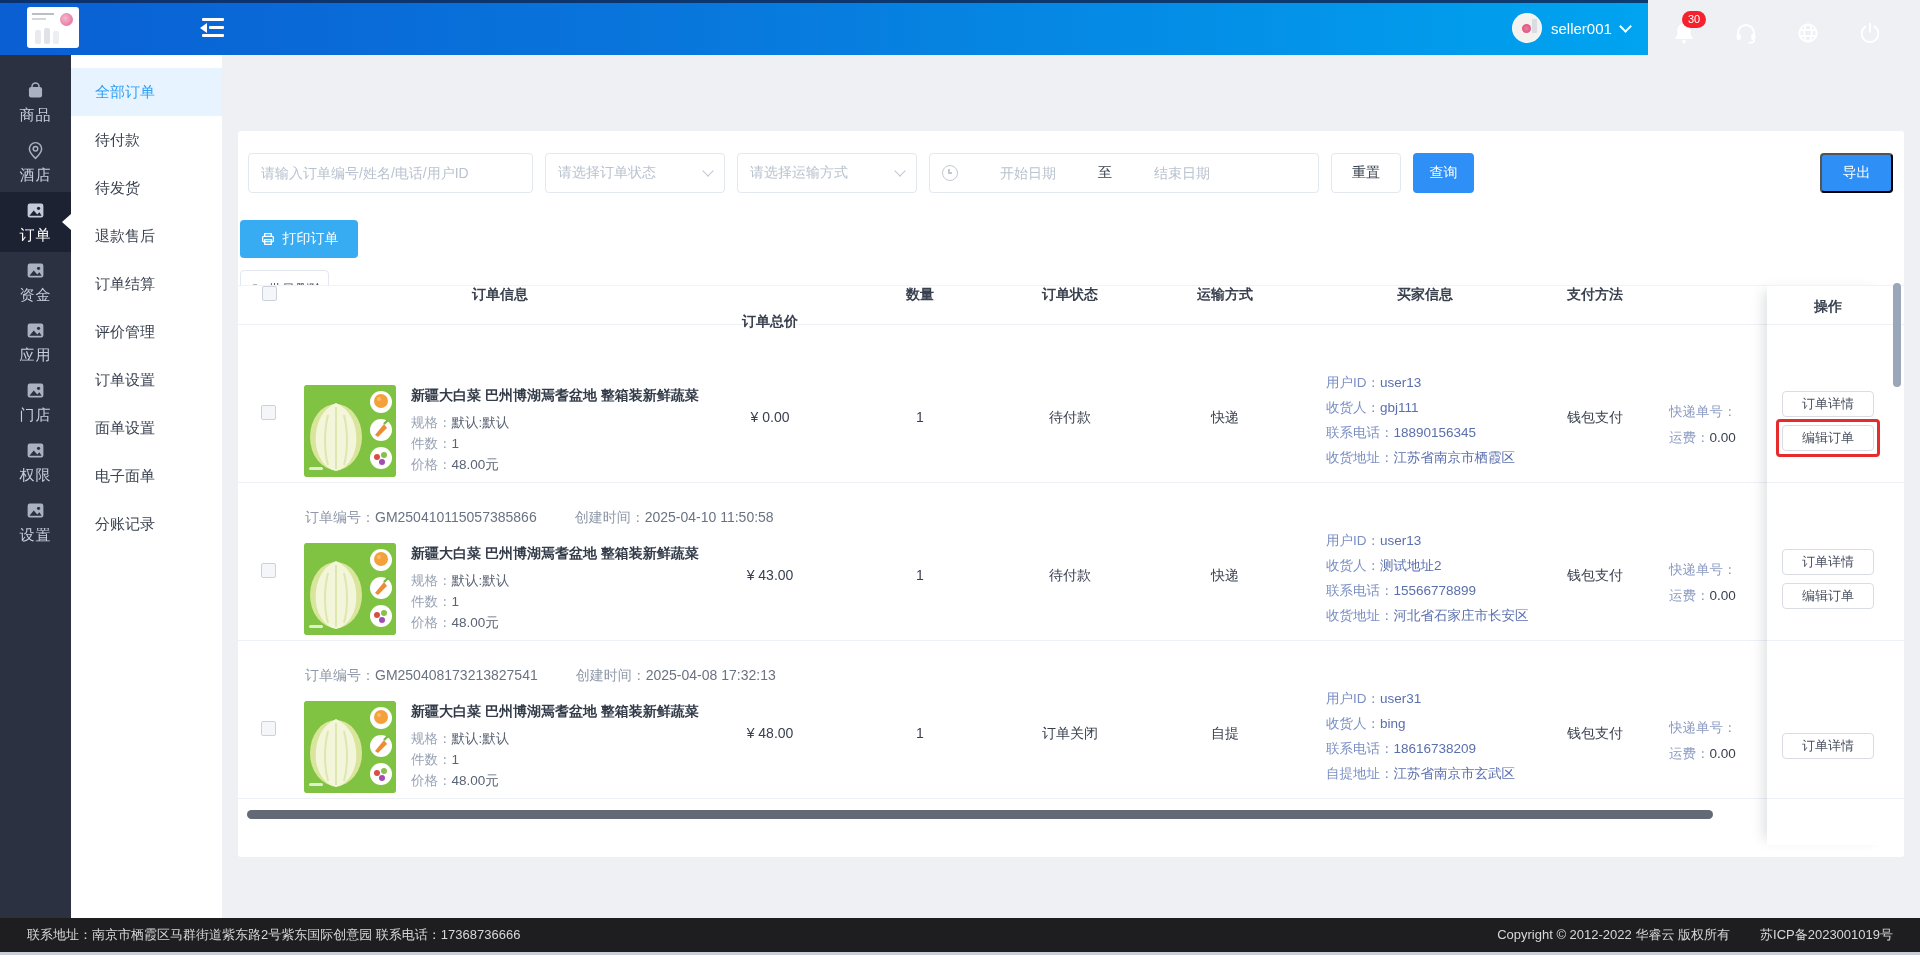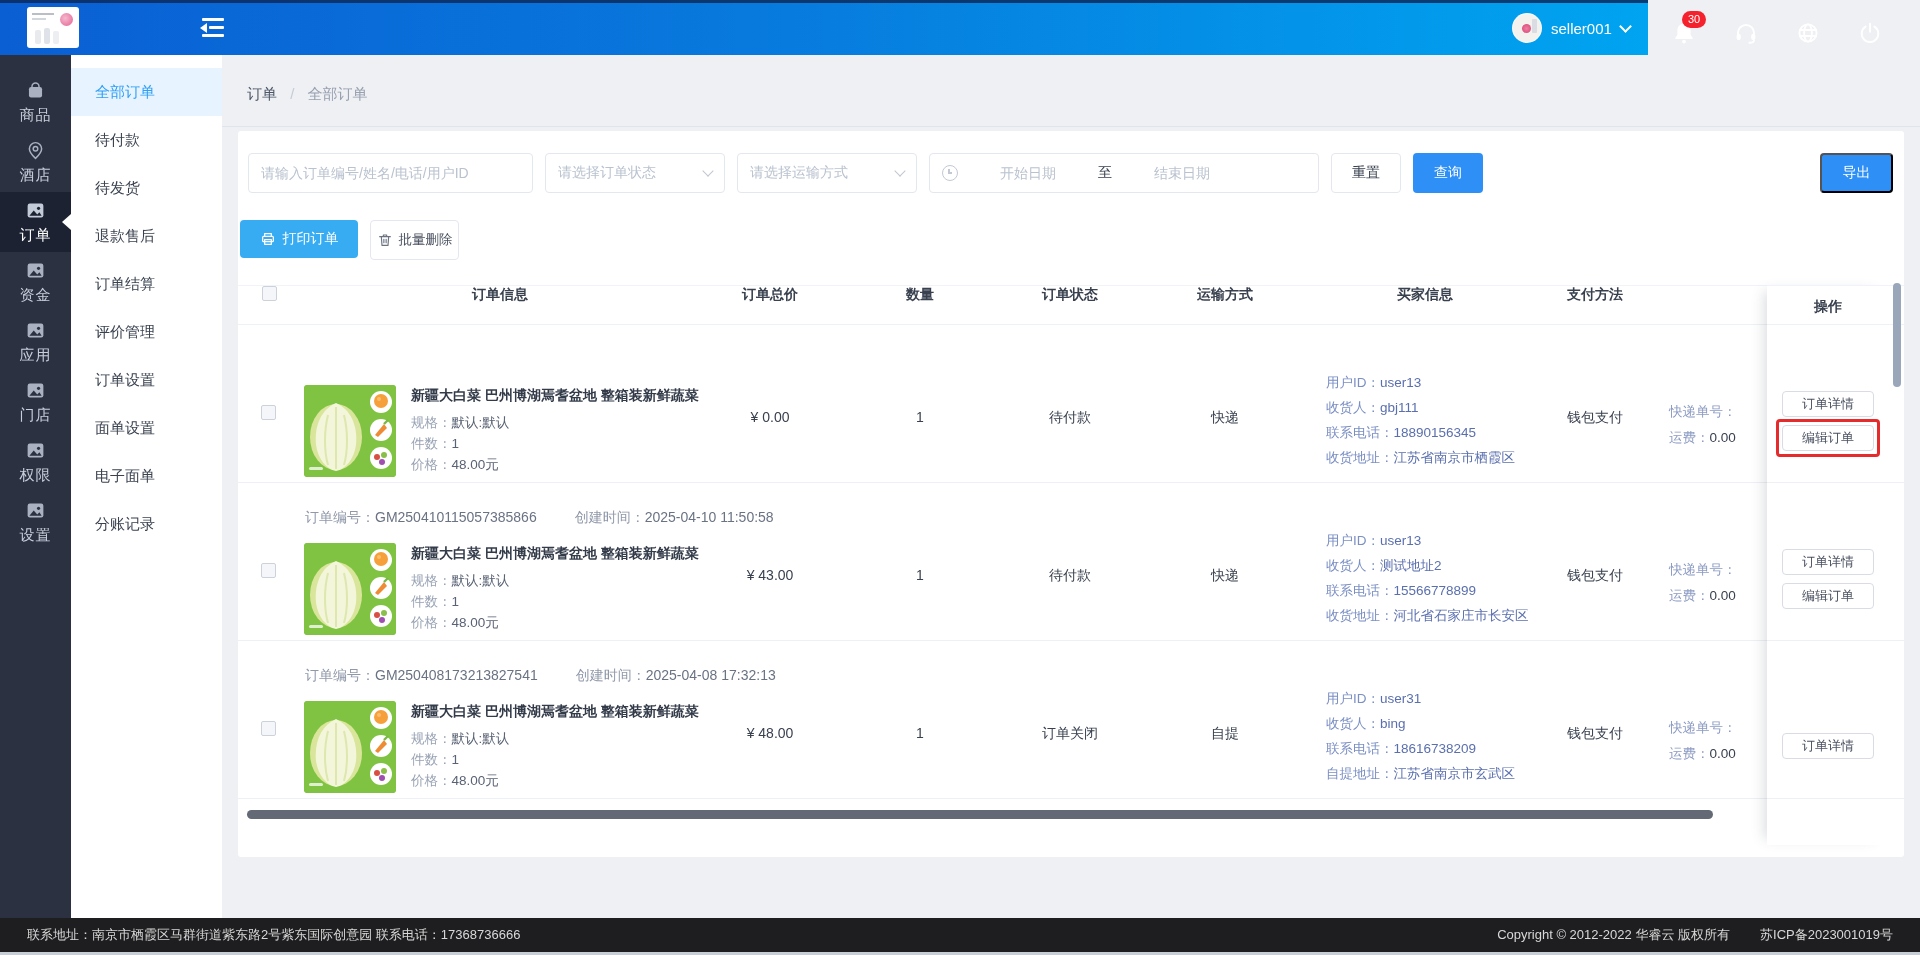--- a/index.html
+++ b/index.html
@@ -72,35 +72,35 @@
   .f-select { width:180px; justify-content:space-between; color:#b9c2cf; cursor:pointer; }
   .sel-chev { width:8px; height:8px; border-right:1.6px solid #c0c6d0; border-bottom:1.6px solid #c0c6d0; transform:rotate(45deg); margin-top:-4px; }
   .f-date { width:390px; gap:6px; }
   .f-date input { border:none; outline:none; font:inherit; color:#39414f; background:transparent; width:128px; text-align:center; }
   .to-label { color:#39414f; }
   .clock { width:16px; height:16px; border:1.6px solid #c3c9d3; border-radius:50%; position:relative; flex:none; }
   .clock::before { content:""; position:absolute; left:5.4px; top:2.5px; width:1.6px; height:5px; background:#c3c9d3; }
   .clock::after { content:""; position:absolute; left:5.4px; top:6px; width:4px; height:1.6px; background:#c3c9d3; }
   .btn { height:40px; border-radius:4px; font-size:14px; display:inline-flex; align-items:center; justify-content:center; cursor:pointer; border:none; }
   .btn-plain { border:1px solid #e3e7ee; background:#fff; color:#39414f; width:70px; }
-  .btn-primary { background:#2e90f7; color:#fff; width:70px; }
+  .btn-primary { background:#2e90f7; color:#fff; width:61px; }
   .btn-export { position:absolute; right:11px; top:22px; width:73px; height:40px; background:#2e90f7; color:#fff;
     border-radius:4px; font-size:14px; display:flex; align-items:center; justify-content:center; cursor:pointer; }
 
   
-  .toolbar { position:absolute; left:2px; top:89px; display:flex; gap:12px; }
+  .toolbar { position:absolute; left:2px; top:89px; display:flex; gap:12px;flex-direction:column; }
   .btn-print { width:118px; height:38px; background:#38acf3; color:#fff; border-radius:4px; gap:7px; }
   .btn-del { width:89px; height:40px; border:1px solid #e3e7ee; background:#fff; color:#49505e; border-radius:4px; gap:6px; font-size:13.5px; }
   .btn-print svg, .btn-del svg { width:16px; height:16px; }
 
   
   .thead { position:absolute; left:0; top:154px; width:1666px; height:40px; display:flex; 
     font-size:14px; color:#39414f; font-weight:700; border-top:1px solid #f0f3f7; border-bottom:1px solid #eef1f6; background:#fff; }
   .hc { text-align:center; }
-  .w0{width:62px;} .w1{width:400px;} .w2{width:140px;} .w3{width:160px;} .w4{width:140px;}
+  .w0{width:62px;} .w1{width:400px;} .w2{width:140px;margin-top:27px;} .w3{width:160px;} .w4{width:140px;}
   .w5{width:170px;} .w6{width:230px;} .w7{width:110px;} .w8{width:160px;}
   .cbox { width:15px; height:15px; border:1px solid #ccd2dc; border-radius:2px; background:#f4f6f9; display:inline-block; cursor:pointer; }
   .thead .w0 { display:flex; justify-content:center; }
 
   .trow { position:absolute; left:0; width:1666px; height:158px; border-bottom:1px solid #edf0f5; font-size:14px; }
   .r0 { top:194px; } .r1 { top:352px; } .r2 { top:510px; }
   .row-check { position:absolute; left:23px; top:80px; }
   .order-line { position:absolute; left:67px; top:26px; font-size:14px; }
   .ol-label { color:#9099a9; }
   .ol-val { color:#6a7383; }
@@ -281,25 +281,20 @@
     <div class="m-item">退款售后</div>
     <div class="m-item">订单结算</div>
     <div class="m-item">评价管理</div>
     <div class="m-item">订单设置</div>
     <div class="m-item">面单设置</div>
     <div class="m-item">电子面单</div>
     <div class="m-item">分账记录</div>
   </nav>
 
   <main class="main">
-    <div class="breadcrumb">
-      <span class="bc-parent">订单</span>
-      <span class="bc-sep">/</span>
-      <span class="bc-current">全部订单</span>
-    </div>
 
     <section class="card">
 
       <div class="filters">
         <div class="fbox f-keyword">
           <input placeholder="请输入订单编号/姓名/电话/用户ID" style="">
         </div>
         <div class="fbox f-select">
           <span>请选择订单状态</span>
           <span class="sel-chev"></span>

